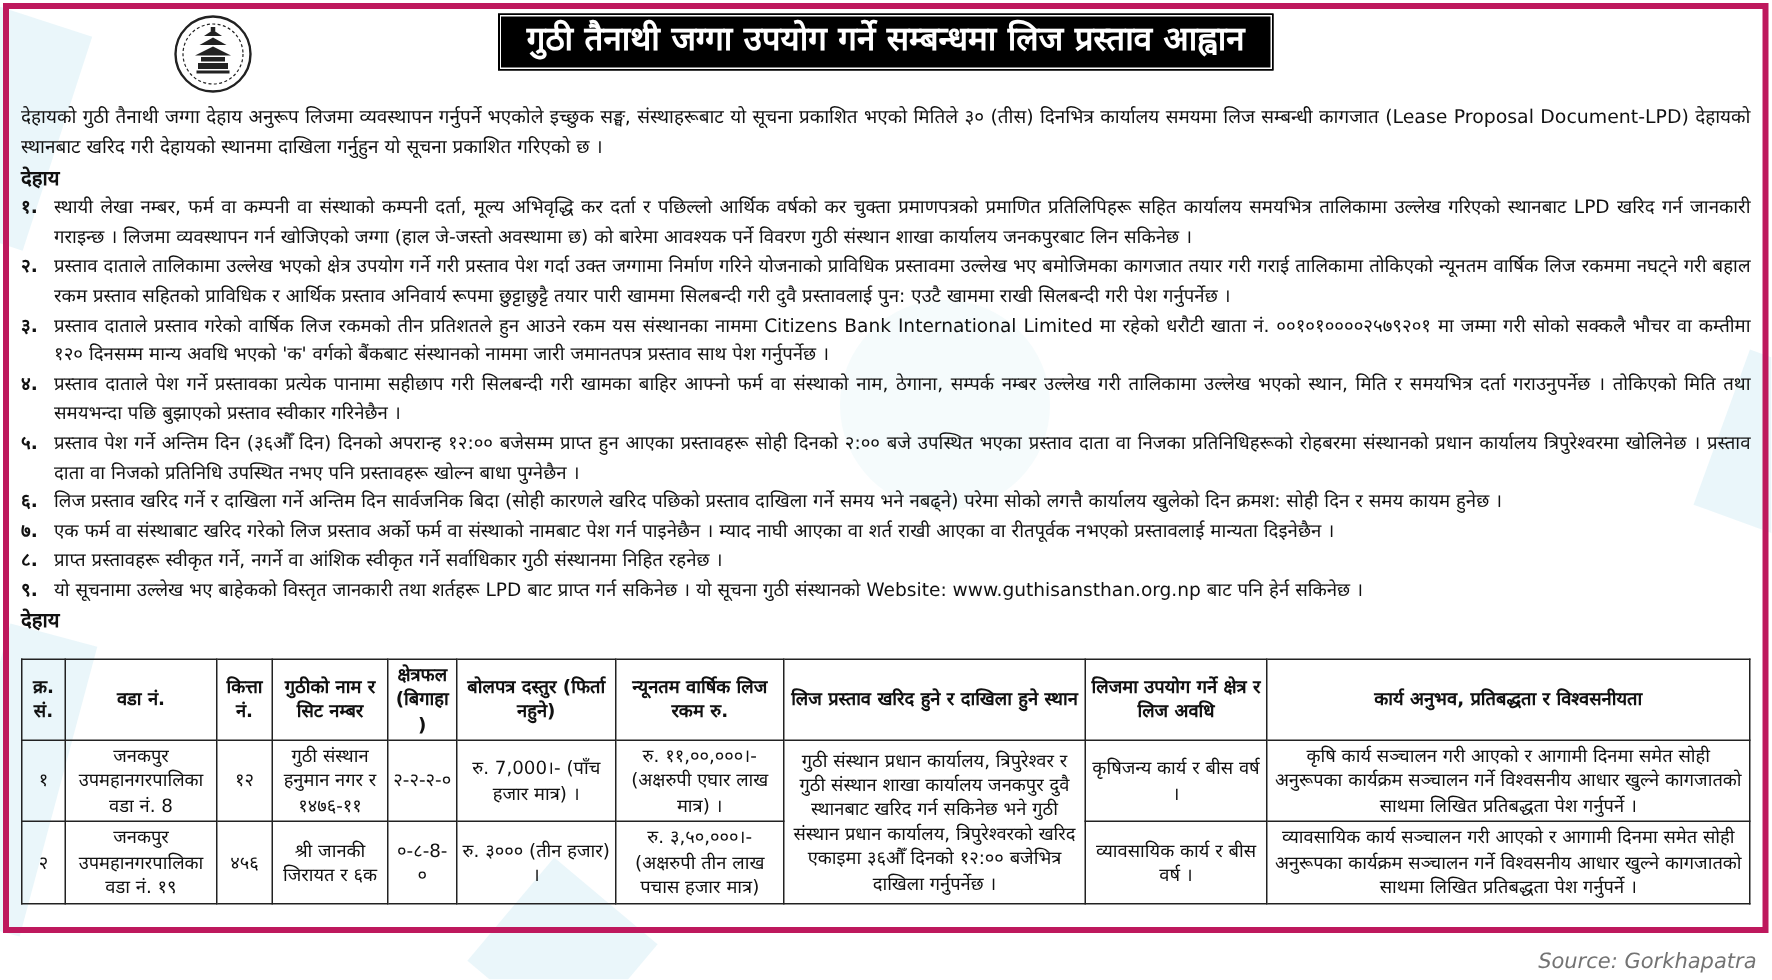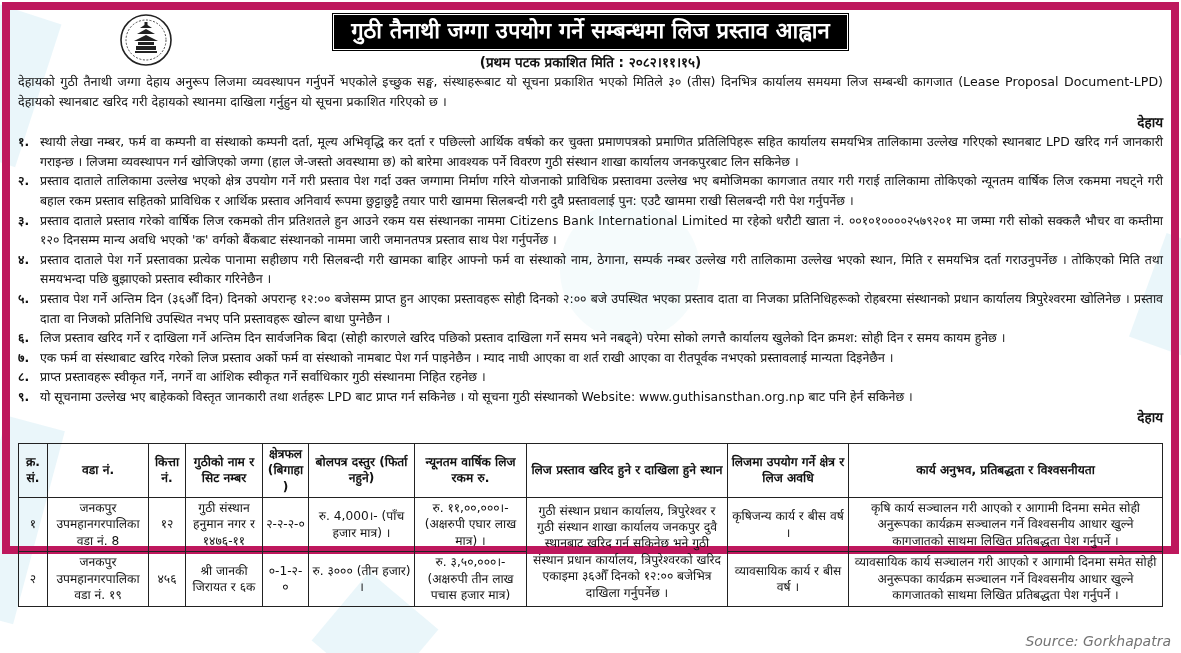--- a/index.html
+++ b/index.html
@@ -7,30 +7,30 @@
   .page { position:relative; width:1181px; height:653px; background:#fff; overflow:hidden; }
 
   
   .wm { position:absolute; background:#d9eef5; opacity:.55; pointer-events:none; }
   .wm1 { left:-30px; top:10px; width:70px; height:150px; transform:rotate(18deg); }
   .wm2 { left:-20px; top:420px; width:60px; height:200px; transform:rotate(15deg); }
   .wm3 { left:330px; top:590px; width:90px; height:90px; transform:rotate(40deg); }
   .wm4 { right:-25px; top:240px; width:60px; height:110px; transform:rotate(20deg); }
   .wm5 { left:560px; top:200px; width:140px; height:140px; border-radius:50%; opacity:.25; }
 
-  .doc { position:absolute; left:2px; top:2px; right:2px; height:552px; border:8px solid #be185d; background:transparent; padding:3px 8px 0 8px; }
+  .doc { position:absolute; left:2px; top:2px; right:2px; height:620px; border:4px solid #be185d; background:transparent; padding:3px 8px 0 8px; }
 
   .hdr { position:relative; height:56px; }
   .seal { position:absolute; left:100px; top:0px; }
   .banner-wrap { text-align:center; }
   .banner { display:inline-block; background:#000; color:#fff; font-weight:bold; font-size:22px; line-height:1.25; padding:3px 18px 5px 18px; border:1px solid #000; box-shadow:0 0 0 1px #fff inset; }
   .pubdate { text-align:center; font-weight:bold; font-size:13.5px; margin-top:2px; }
 
   .intro { font-size:12.6px; line-height:1.6; text-align:justify; margin-top:3px; }
-  .dehaya { text-align:right; font-weight:bold; font-size:13.5px; margin:1px 0; }
+  .dehaya { text-align:left; font-weight:bold; font-size:13.5px; margin:1px 0; }
 
   .nlist { margin-top:1px; }
   .nitem { display:flex; font-size:12.4px; line-height:1.58; text-align:justify; }
   .nitem .num { flex:0 0 22px; font-weight:bold; }
   .nitem .txt { flex:1; }
 
   table.grid { width:100%; border-collapse:collapse; table-layout:fixed; margin-top:17px; }
   table.grid th, table.grid td { border:1px solid #222; font-size:12.2px; line-height:1.35; padding:2px 3px; text-align:center; vertical-align:middle; word-wrap:break-word; }
   table.grid th { font-weight:bold; }
 
@@ -60,21 +60,20 @@
           <path d="M16 28 l12 -6 l12 6 z" fill="#222"></path>
           <path d="M19 21 l9 -5 l9 5 z" fill="#222"></path>
           <path d="M22 15 l6 -4 l6 4 z" fill="#222"></path>
           <rect x="26.5" y="9" width="3" height="3" fill="#222"></rect>
           <path d="M17 38 h22 v2 h-22 z" fill="#222"></path>
         </svg>
       </span>
       <div class="banner-wrap">
         <div class="banner">गुठी तैनाथी जग्गा उपयोग गर्ने सम्बन्धमा लिज प्रस्ताव आह्वान</div>
       </div>
-      <div class="pubdate">(प्रथम पटक प्रकाशित मिति : २०८२।११।१५)</div>
     </div>
 
     <div class="intro">देहायको गुठी तैनाथी जग्गा देहाय अनुरूप लिजमा व्यवस्थापन गर्नुपर्ने भएकोले इच्छुक सङ्घ, संस्थाहरूबाट यो सूचना प्रकाशित भएको मितिले ३० (तीस) दिनभित्र कार्यालय समयमा लिज सम्बन्धी कागजात (Lease Proposal Document-LPD) देहायको स्थानबाट खरिद गरी देहायको स्थानमा दाखिला गर्नुहुन यो सूचना प्रकाशित गरिएको छ ।</div>
 
     <div class="dehaya">देहाय</div>
 
     <div class="nlist" id="nlist">
         <div class="nitem">
           <span class="num">१.</span>
           <span class="txt">स्थायी लेखा नम्बर, फर्म वा कम्पनी वा संस्थाको कम्पनी दर्ता, मूल्य अभिवृद्धि कर दर्ता र पछिल्लो आर्थिक वर्षको कर चुक्ता प्रमाणपत्रको प्रमाणित प्रतिलिपिहरू सहित कार्यालय समयभित्र तालिकामा उल्लेख गरिएको स्थानबाट LPD खरिद गर्न जानकारी गराइन्छ । लिजमा व्यवस्थापन गर्न खोजिएको जग्गा (हाल जे-जस्तो अवस्थामा छ) को बारेमा आवश्यक पर्ने विवरण गुठी संस्थान शाखा कार्यालय जनकपुरबाट लिन सकिनेछ ।</span>
@@ -142,32 +141,32 @@
             <th>कार्य अनुभव, प्रतिबद्धता र विश्वसनीयता</th>
           </tr>
         </thead>
       <tbody id="tbody">
           <tr>
             <td>१</td>
             <td>जनकपुर उपमहानगरपालिका वडा नं. 8</td>
             <td>१२</td>
             <td>गुठी संस्थान हनुमान नगर र १४७६-११</td>
             <td>२-२-२-०</td>
-            <td>रु. 4,000।- (पाँच हजार मात्र) ।</td>
+            <td>रु. 7,000।- (पाँच हजार मात्र) ।</td>
             <td>रु. ११,००,०००।- (अक्षरुपी एघार लाख मात्र) ।</td>
             <td rowspan="2">गुठी संस्थान प्रधान कार्यालय, त्रिपुरेश्वर र गुठी संस्थान शाखा कार्यालय जनकपुर दुवै स्थानबाट खरिद गर्न सकिनेछ भने गुठी संस्थान प्रधान कार्यालय, त्रिपुरेश्वरको खरिद एकाइमा ३६औँ दिनको १२:०० बजेभित्र दाखिला गर्नुपर्नेछ ।</td>
             <td>कृषिजन्य कार्य र बीस वर्ष ।</td>
             <td>कृषि कार्य सञ्चालन गरी आएको र आगामी दिनमा समेत सोही अनुरूपका कार्यक्रम सञ्चालन गर्ने विश्वसनीय आधार खुल्ने कागजातको साथमा लिखित प्रतिबद्धता पेश गर्नुपर्ने ।</td>
           </tr>
           <tr>
             <td>२</td>
             <td>जनकपुर उपमहानगरपालिका वडा नं. १९</td>
             <td>४५६</td>
             <td>श्री जानकी जिरायत र ६क</td>
-            <td>०-1-२-०</td>
+            <td>०-८-8-०</td>
             <td>रु. ३००० (तीन हजार) ।</td>
             <td>रु. ३,५०,०००।- (अक्षरुपी तीन लाख पचास हजार मात्र)</td>
             <td>व्यावसायिक कार्य र बीस वर्ष ।</td>
             <td>व्यावसायिक कार्य सञ्चालन गरी आएको र आगामी दिनमा समेत सोही अनुरूपका कार्यक्रम सञ्चालन गर्ने विश्वसनीय आधार खुल्ने कागजातको साथमा लिखित प्रतिबद्धता पेश गर्नुपर्ने ।</td>
           </tr>
         </tbody>
     </table>
 
 
   </div>

